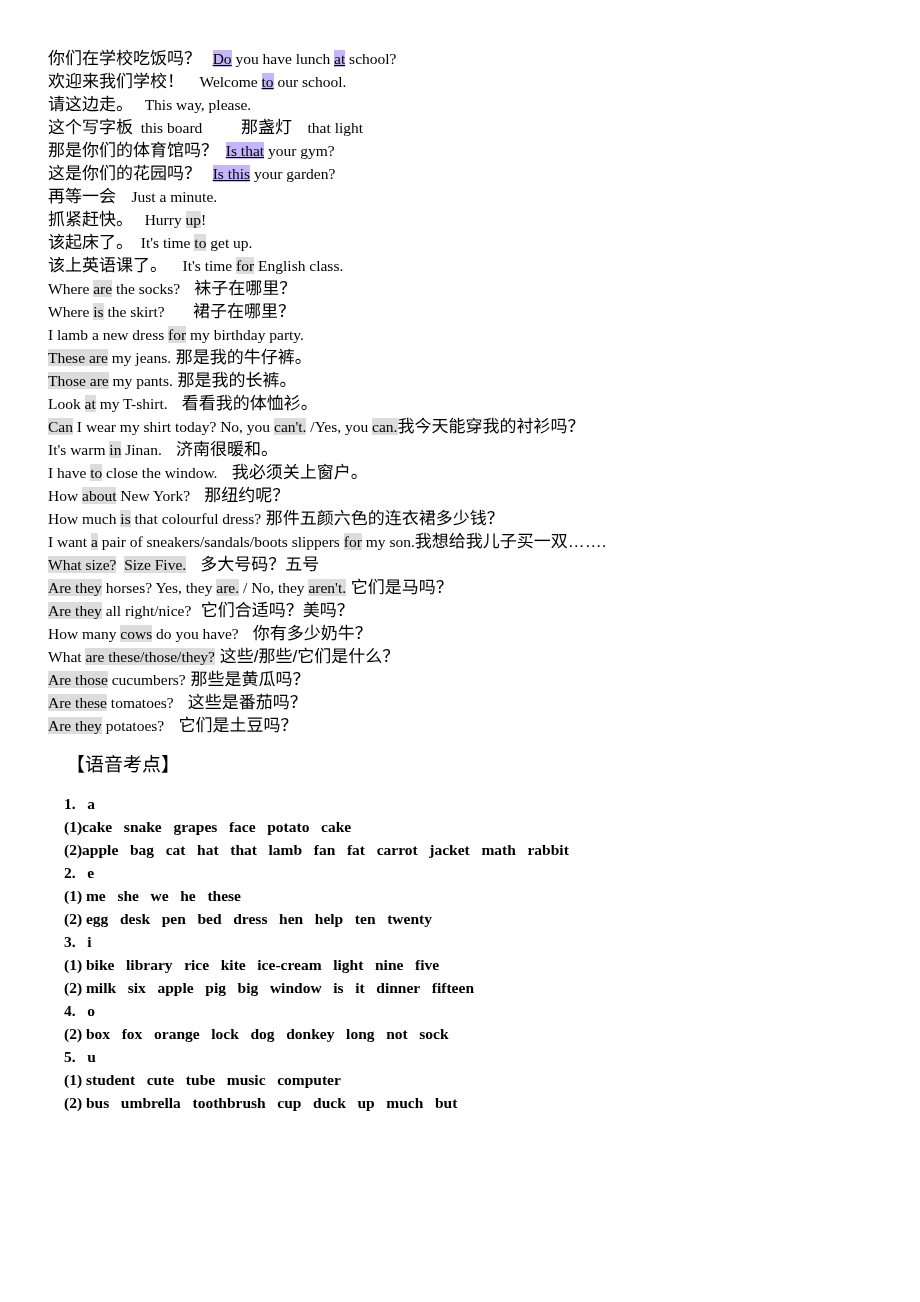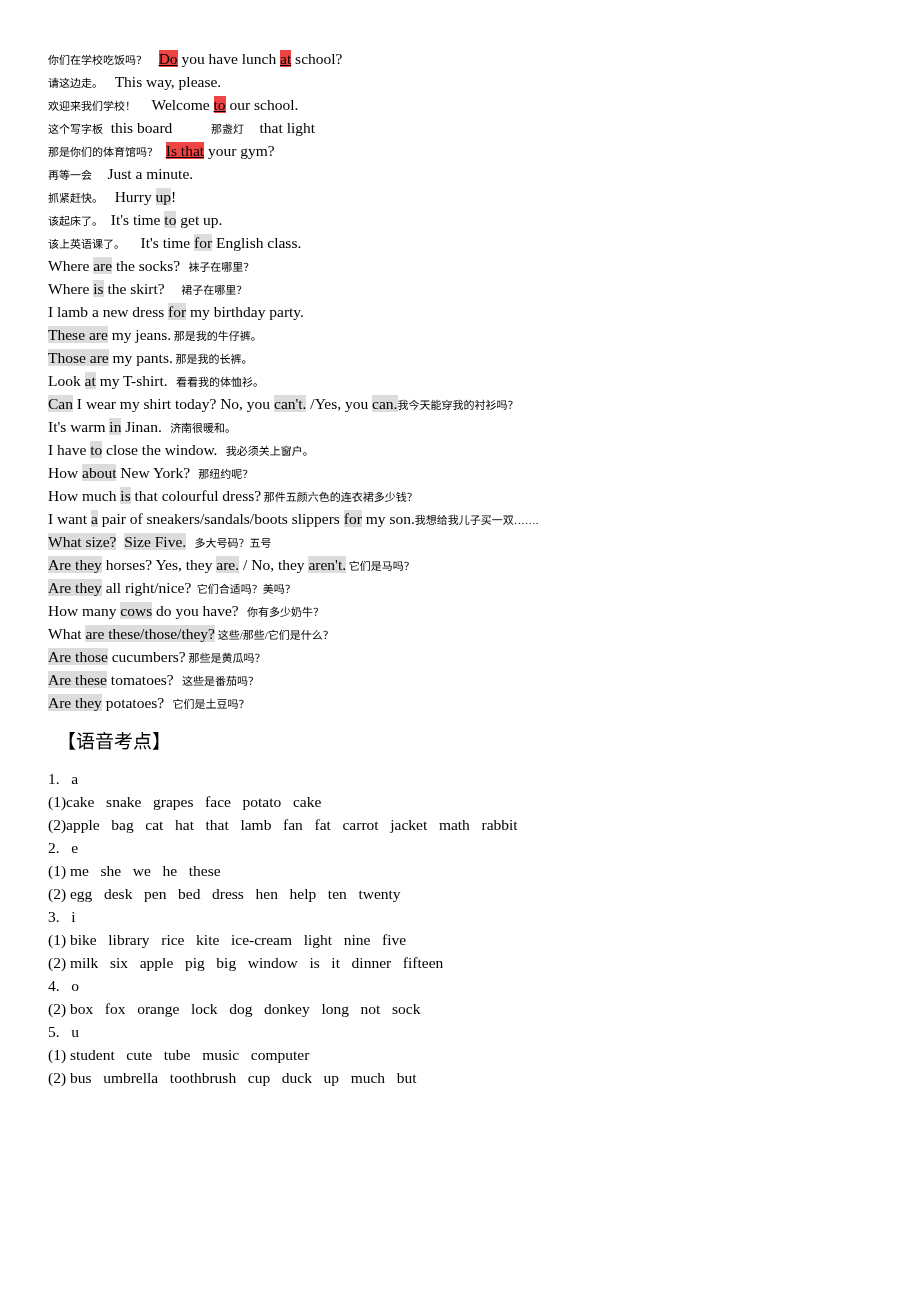--- a/index.html
+++ b/index.html
@@ -34,50 +34,51 @@
     padding: 0;
   }
   .sline {
     font-size: 15.5px;
     line-height: 23px;
     height: 23px;
     white-space: pre;
     letter-spacing: 0;
   }
   .cn {
-    font-family: Liberation Serif, serif;
-    font-size: 11px;
+    font-family: Liberation Sans, sans-serif;
+    font-size: 17px;
   }
   .en {
     font-family: "Liberation Serif", "DejaVu Serif", serif;
     font-size: 15.5px;
   }
   
   .hl {
     background: #dcdcdc;
   }
   .hlu {
-    background: #ef4444;
+    background: #c4b5fd;
     text-decoration: underline;
     text-underline-offset: 1px;
   }
 
   
   .section-heading {
     font-family: "DejaVu Sans", "Liberation Sans", sans-serif;
     font-size: 19px;
     line-height: 23px;
-    margin: 16px 0 14px 9px;
+    margin: 16px 0 14px 18px;
     white-space: pre;
   }
 
   
   .plist {
-    margin: 0;
+    margin: 16px;
     padding: 0;
+    font-weight: bold;
   }
   .pline {
     font-family: "Liberation Serif", "DejaVu Serif", serif;
     font-size: 15.5px;
     line-height: 23px;
     height: 23px;
     white-space: pre;
   }
   .pgroup-label {
     font-family: "Liberation Serif", "DejaVu Serif", serif;
@@ -86,24 +87,25 @@
     display: inline-block;
   }
 </style>
 </head>
 <body>
 
 <div id="page">
 
   <div class="sentences">
       <div class="sline"><span class="cn ">你们在学校吃饭吗？</span><span class="en ">   </span><span class="en hlu">Do</span><span class="en "> you have lunch </span><span class="en hlu">at</span><span class="en "> school?</span></div>
+      <div class="sline"><span class="cn ">欢迎来我们学校！</span><span class="en ">    Welcome </span><span class="en hlu">to</span><span class="en "> our school.</span></div>
       <div class="sline"><span class="cn ">请这边走。</span><span class="en ">   This way, please.</span></div>
-      <div class="sline"><span class="cn ">欢迎来我们学校！</span><span class="en ">    Welcome </span><span class="en hlu">to</span><span class="en "> our school.</span></div>
       <div class="sline"><span class="cn ">这个写字板</span><span class="en ">  this board</span><span class="en ">          </span><span class="cn ">那盏灯</span><span class="en ">    that light</span></div>
       <div class="sline"><span class="cn ">那是你们的体育馆吗？</span><span class="en ">  </span><span class="en hlu">Is that</span><span class="en "> your gym?</span></div>
+      <div class="sline"><span class="cn ">这是你们的花园吗？</span><span class="en ">   </span><span class="en hlu">Is this</span><span class="en "> your garden?</span></div>
       <div class="sline"><span class="cn ">再等一会</span><span class="en ">    Just a minute.</span></div>
       <div class="sline"><span class="cn ">抓紧赶快。</span><span class="en ">   Hurry </span><span class="en hl">up</span><span class="en ">!</span></div>
       <div class="sline"><span class="cn ">该起床了。</span><span class="en ">  It's time </span><span class="en hl">to</span><span class="en "> get up.</span></div>
       <div class="sline"><span class="cn ">该上英语课了。</span><span class="en ">    It's time </span><span class="en hl">for</span><span class="en "> English class.</span></div>
       <div class="sline"><span class="en ">Where </span><span class="en hl">are</span><span class="en "> the socks?</span><span class="cn ">   袜子在哪里？</span></div>
       <div class="sline"><span class="en ">Where </span><span class="en hl">is</span><span class="en "> the skirt?</span><span class="cn ">      裙子在哪里？</span></div>
       <div class="sline"><span class="en ">I lamb a new dress </span><span class="en hl">for</span><span class="en "> my birthday party.</span></div>
       <div class="sline"><span class="en hl">These are</span><span class="en "> my jeans.</span><span class="cn "> 那是我的牛仔裤。</span></div>
       <div class="sline"><span class="en hl">Those are</span><span class="en "> my pants.</span><span class="cn "> 那是我的长裤。</span></div>
       <div class="sline"><span class="en ">Look </span><span class="en hl">at</span><span class="en "> my T-shirt.</span><span class="cn ">   看看我的体恤衫。</span></div>

